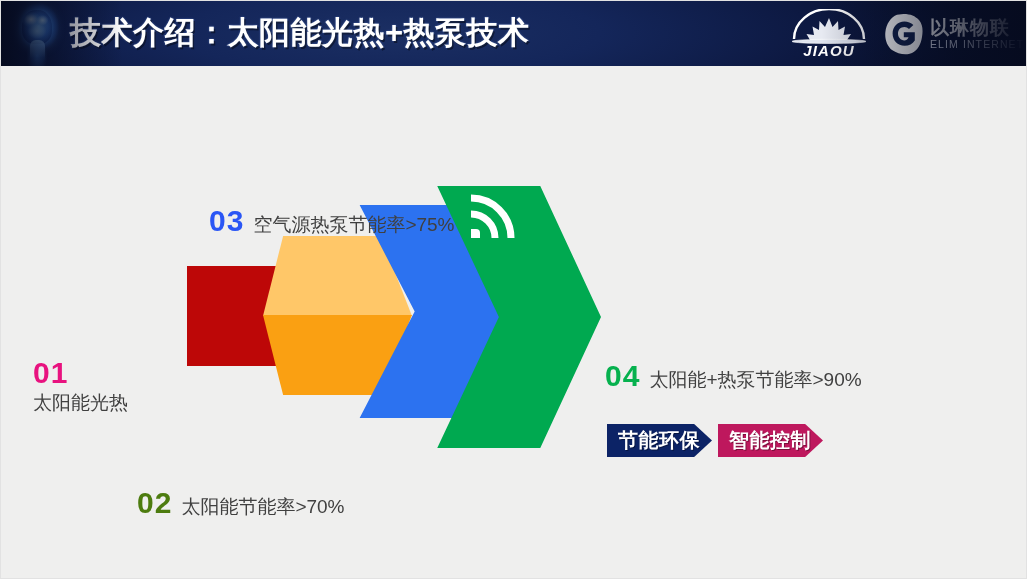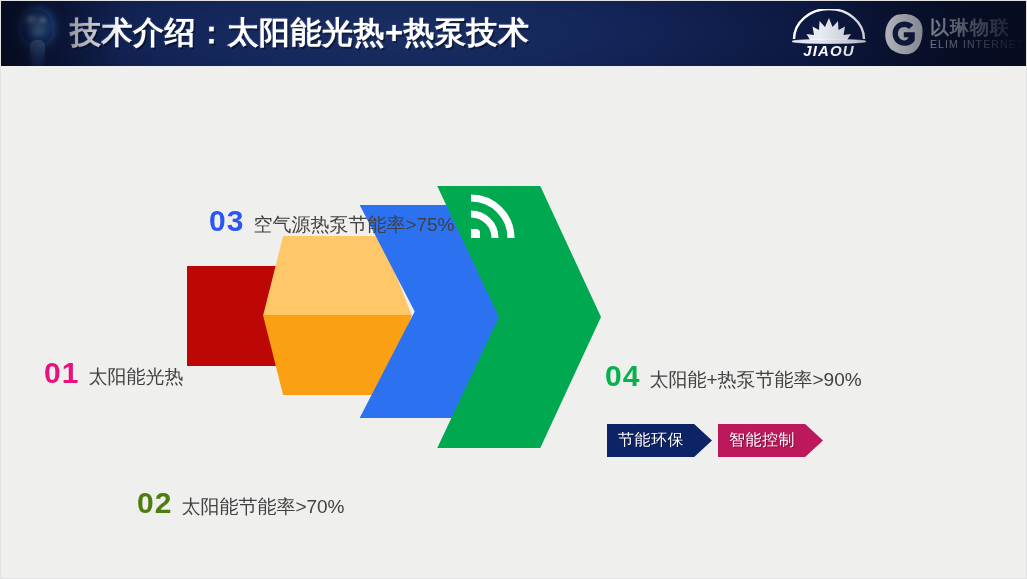--- a/index.html
+++ b/index.html
@@ -129,39 +129,39 @@
   }
   #wifi-icon { position:absolute; left:463px; top:126px; width:56px; height:52px; }
 
   
   .step-label {
     position:absolute; display:flex; align-items:baseline; white-space:nowrap;
   }
   .step-num { font-size:30px; font-weight:bold; letter-spacing:1px; }
   .step-text { font-size:19px; color:#404040; margin-left:9px; }
 
-  #label-01 { left:44px; top:290px; }
+  #label-01 { left:24px; top:290px;flex-direction:column; }
   #label-01 .step-num { color:#e8127f; }
   #label-02 { left:137px; top:420px; }
   #label-02 .step-num { color:#f6a01a; }
   #label-03 { left:209px; top:138px; }
   #label-03 .step-num { color:#2a56f5; }
   #label-04 { left:605px; top:293px; }
   #label-04 .step-num { color:#06b14e;text-align:right; }
 
   
   #tags { position:absolute; left:607px; top:358px; display:flex; gap:6px; }
   .tag {
     position:relative; height:33px; width:105px;
     background:#0c2366;
     clip-path:polygon(0 0, 83% 0, 100% 50%, 83% 100%, 0 100%);
     display:flex; align-items:center;
   }
   .tag-label {
-    color:#ffffff; font-size:16px; font-weight:normal;
+    color:#ffffff; font-size:20px; font-weight:bold;
     letter-spacing:.5px; margin-left:11px; white-space:nowrap;
     text-shadow:1px 1px 0 rgba(0,0,0,.35);
   }
 </style>
 </head>
 <body>
 
 <div id="slide">
 
   <div id="header">

